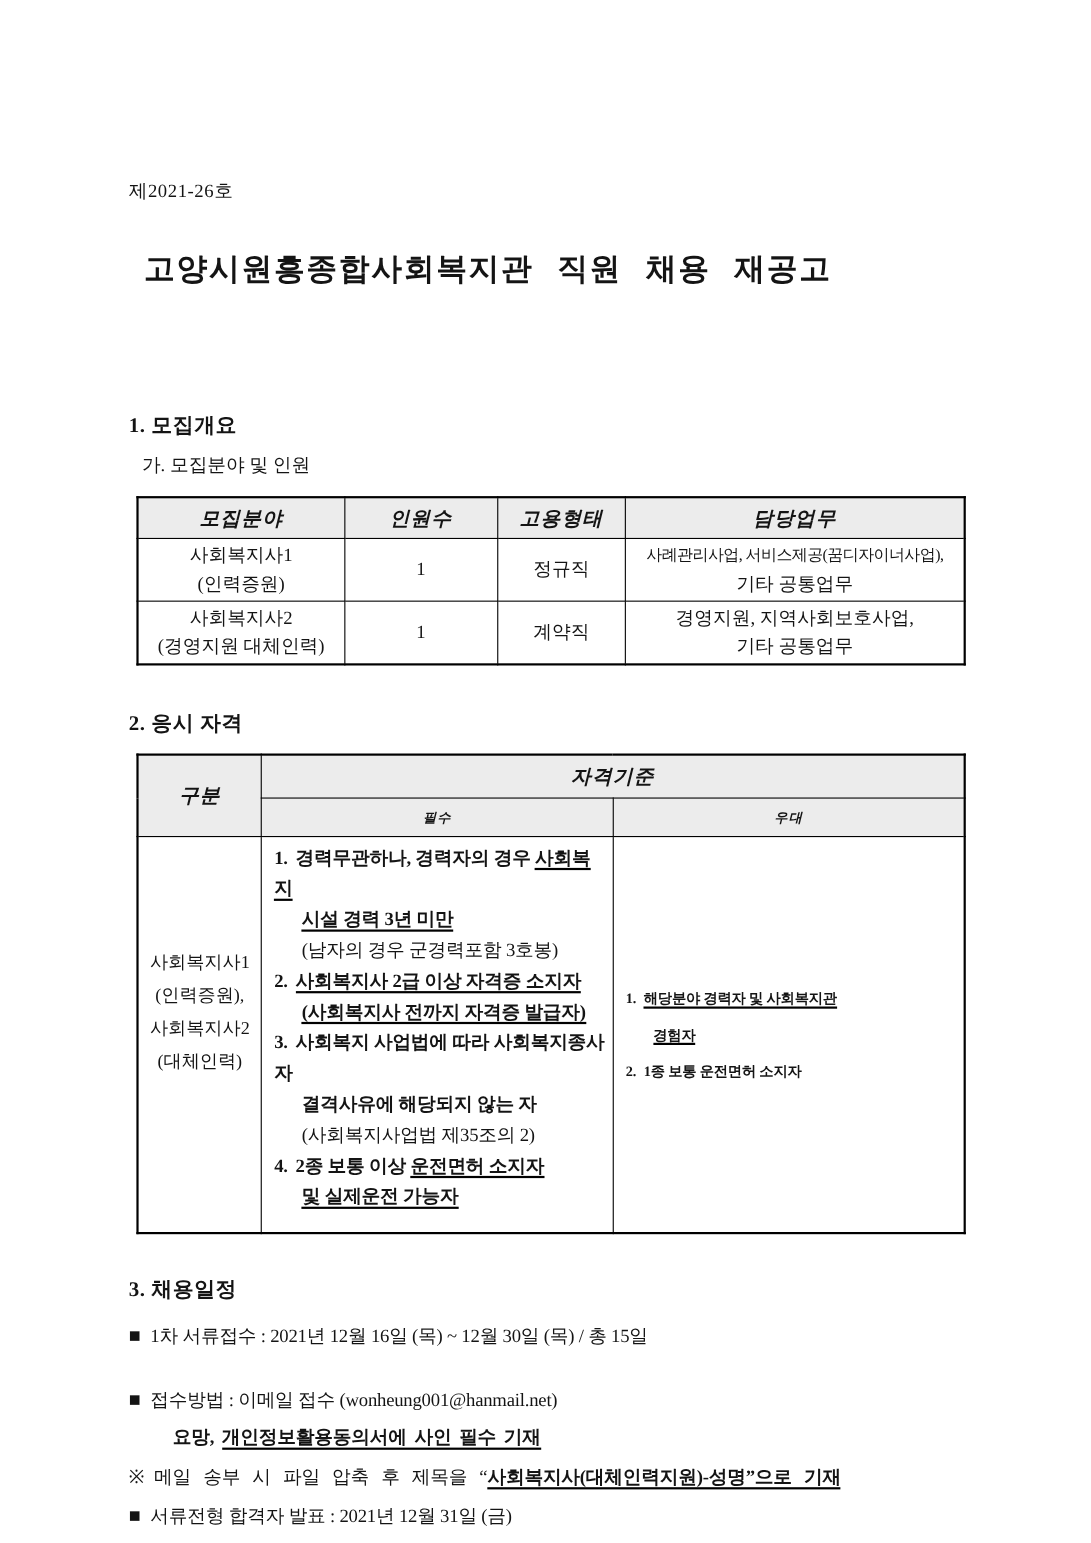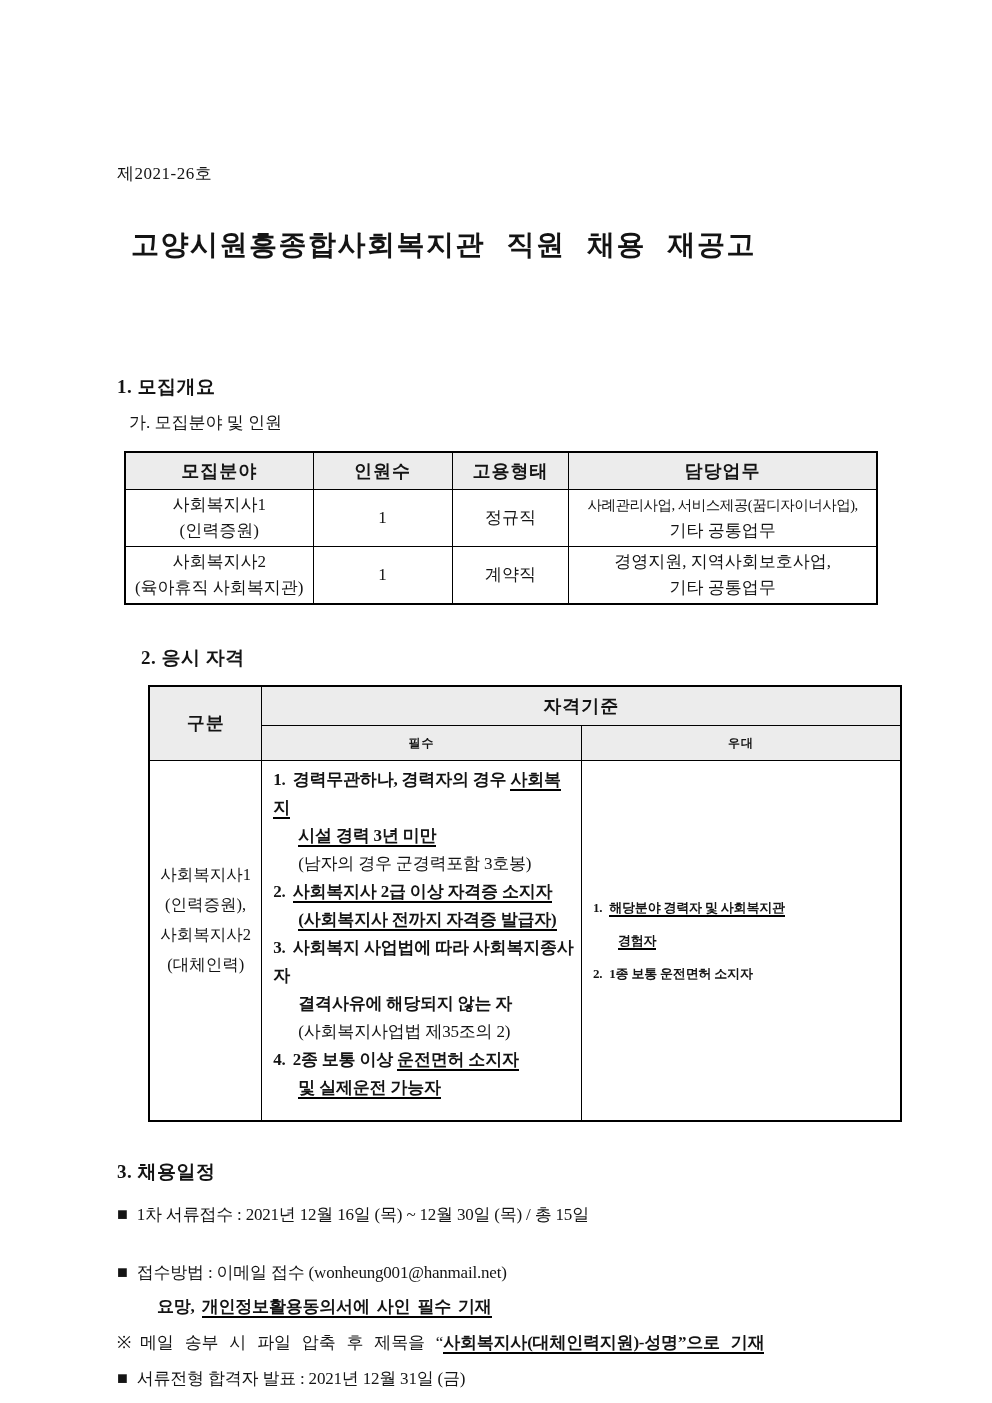--- a/index.html
+++ b/index.html
@@ -27,34 +27,34 @@
   .sub-heading { margin-top: 11px; margin-left: 12px; font-size: 17px; }
 
   table {
     border-collapse: collapse;
     width: 754px;
     margin-left: 7px;
     border: 2px solid #000;
     table-layout: fixed;
   }
   th, td { border: 1px solid #000; text-align: center; vertical-align: middle; }
-  th { background: #ececec; font-weight: bold; }
+  th { background: #ececec; font-weight: bold; font-style: italic; }
 
   
   .t1 { margin-top: 17px; }
   .t1 th { height: 37px; font-size: 18px; letter-spacing: 1px; }
   .t1 td { height: 55px; font-size: 17px; line-height: 26px; padding: 2px 0; }
   .t1 .c-field { width: 25%; }
   .t1 .c-count { width: 18.5%; }
   .t1 .c-type  { width: 15.5%; }
   .t1 .c-duty  { width: 41%; }
   .t1 .duty-sm { font-size: 14.5px; letter-spacing: -0.5px; }
 
   
-  .sec2 { margin-top: 40px; margin-left: 24px; }
+  .sec2 { margin-top: 40px; }
   .t2 { margin-top: 14px; }
   .t2 th { font-size: 18px; letter-spacing: 1px; }
   .t2 .h-criteria { height: 40px; }
   .t2 .h-sub { height: 35px; font-size: 12px; }
   .t2 .c-group { width: 15%; }
   .t2 .c-req   { width: 45%; }
   .t2 .c-pref  { width: 40%; }
   .t2 .body-row { height: 272px; }
   .t2 td.group-cell { font-size: 16.5px; line-height: 30px; padding-bottom: 42px; }
   .t2 td.req-cell {
@@ -119,21 +119,21 @@
           <td>1</td>
           <td>정규직</td>
           <td>
             <div class="duty-sm">사례관리사업, 서비스제공(꿈디자이너사업),</div>
             <div>기타 공통업무</div>
           </td>
         </tr>
         <tr>
           <td>
             <div>사회복지사2</div>
-            <div>(육아휴직 사회복지관)</div>
+            <div>(경영지원 대체인력)</div>
           </td>
           <td>1</td>
           <td>계약직</td>
           <td>
             <div>경영지원, 지역사회보호사업,</div>
             <div>기타 공통업무</div>
           </td>
         </tr>
       </tbody>
     </table>

